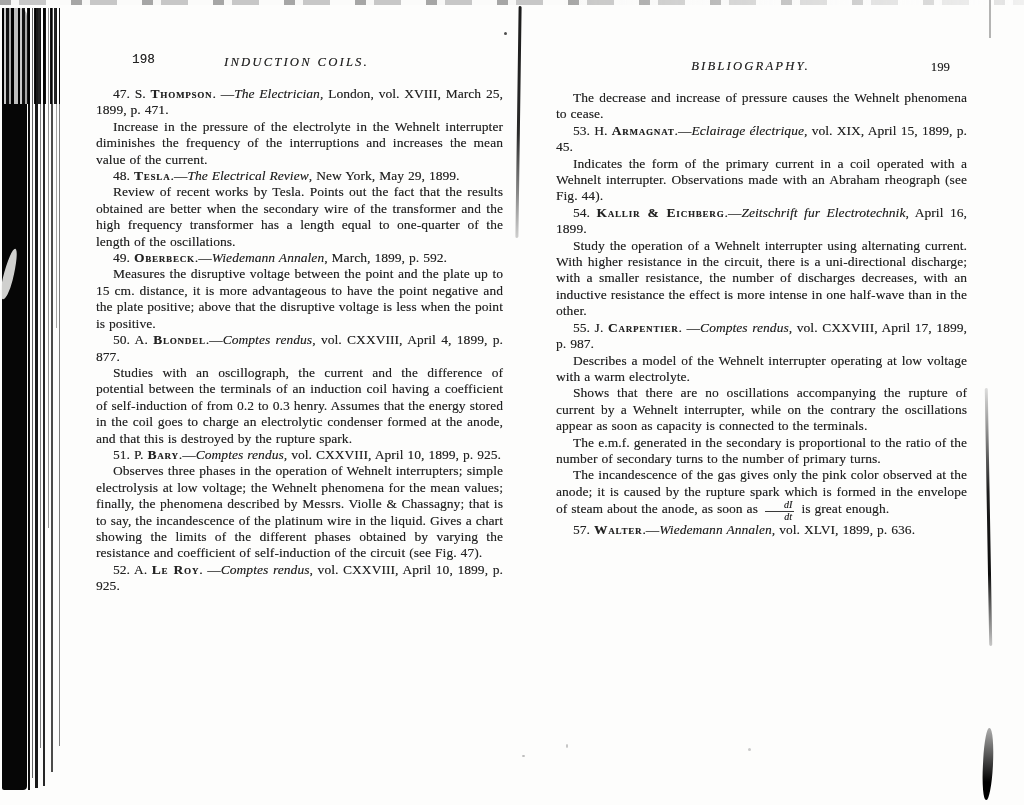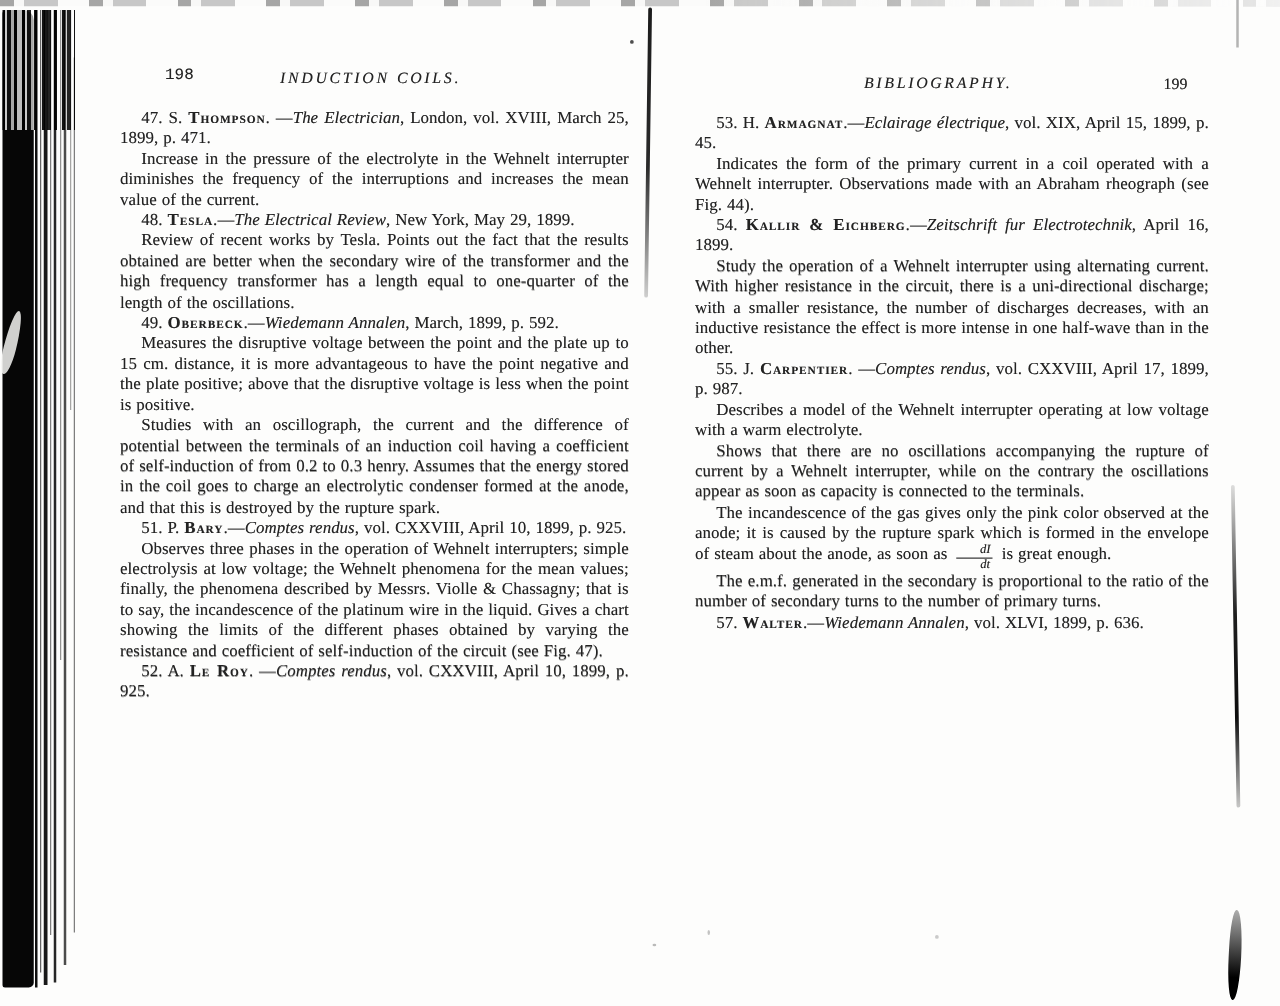--- a/index.html
+++ b/index.html
@@ -131,37 +131,39 @@
     <span class="page-number">198</span>
     <span class="running-head">INDUCTION COILS.</span>
   </div>
   <div class="page-body">
       <p class="para"><span class="run-plain">47. S. </span><span class="run-sc">Thompson</span><span class="run-plain">. —</span><span class="run-italic">The Electrician</span><span class="run-plain">, London, vol. XVIII, March 25, 1899, p. 471.</span></p>
       <p class="para"><span class="run-plain">Increase in the pressure of the electrolyte in the Wehnelt interrupter diminishes the frequency of the interruptions and increases the mean value of the current.</span></p>
       <p class="para"><span class="run-plain">48. </span><span class="run-sc">Tesla</span><span class="run-plain">.—</span><span class="run-bolditalic">The Electrical Review</span><span class="run-plain">, New York, May 29, 1899.</span></p>
       <p class="para"><span class="run-plain">Review of recent works by Tesla.  Points out the fact that the results obtained are better when the secondary wire of the transformer and the high frequency transformer has a length equal to one-quarter of the length of the oscillations.</span></p>
       <p class="para"><span class="run-plain">49. </span><span class="run-sc">Oberbeck</span><span class="run-plain">.—</span><span class="run-italic">Wiedemann Annalen</span><span class="run-plain">, March, 1899, p. 592.</span></p>
       <p class="para"><span class="run-plain">Measures the disruptive voltage between the point and the plate up to 15 cm. distance, it is more advantageous to have the point negative and the plate positive; above that the disruptive voltage is less when the point is positive.</span></p>
+      <p class="para"><span class="run-plain">50. A. </span><span class="run-sc">Blondel</span><span class="run-plain">.—</span><span class="run-italic">Comptes rendus</span><span class="run-plain">, vol. CXXVIII, April 4, 1899, p. 877.</span></p>
       <p class="para"><span class="run-plain">Studies with an oscillograph, the current and the difference of potential between the terminals of an induction coil having a coefficient of self-induction of from 0.2 to 0.3 henry.  Assumes that the energy stored in the coil goes to charge an electrolytic condenser formed at the anode, and that this is destroyed by the rupture spark.</span></p>
       <p class="para"><span class="run-plain">51. P. </span><span class="run-sc">Bary</span><span class="run-plain">.—</span><span class="run-italic">Comptes rendus</span><span class="run-plain">, vol. CXXVIII, April 10, 1899, p. 925.</span></p>
       <p class="para"><span class="run-plain">Observes three phases in the operation of Wehnelt interrupters; simple electrolysis at low voltage; the Wehnelt phenomena for the mean values; finally, the phenomena described by Messrs. Violle &amp; Chassagny; that is to say, the incandescence of the platinum wire in the liquid. Gives a chart showing the limits of the different phases obtained by varying the resistance and coefficient of self-induction of the circuit (see Fig. 47).</span></p>
       <p class="para"><span class="run-plain">52. A. </span><span class="run-sc">Le Roy</span><span class="run-plain">. —</span><span class="run-italic">Comptes rendus</span><span class="run-plain">, vol. CXXVIII, April 10, 1899, p. 925.</span></p>
     </div>
 </div>
 
 <div class="col" id="right-col">
   <div class="page-header">
     <span class="running-head">BIBLIOGRAPHY.</span>
     <span class="page-number">199</span>
   </div>
   <div class="page-body">
+      <p class="para"><span class="run-plain">The decrease and increase of pressure causes the Wehnelt phenomena to cease.</span></p>
       <p class="para"><span class="run-plain">53. H. </span><span class="run-sc">Armagnat</span><span class="run-plain">.—</span><span class="run-bolditalic">Eclairage électrique</span><span class="run-plain">, vol. XIX, April 15, 1899, p. 45.</span></p>
       <p class="para"><span class="run-plain">Indicates the form of the primary current in a coil operated with a Wehnelt interrupter.  Observations made with an Abraham rheograph (see Fig. 44).</span></p>
       <p class="para"><span class="run-plain">54. </span><span class="run-sc">Kallir &amp; Eichberg</span><span class="run-plain">.—</span><span class="run-bolditalic">Zeitschrift fur Electrotechnik</span><span class="run-plain">, April 16, 1899.</span></p>
       <p class="para"><span class="run-plain">Study the operation of a Wehnelt interrupter using alternating current.  With higher resistance in the circuit, there is a uni-directional discharge; with a smaller resistance, the number of discharges decreases, with an inductive resistance the effect is more intense in one half-wave than in the other.</span></p>
       <p class="para"><span class="run-plain">55. J. </span><span class="run-sc">Carpentier</span><span class="run-plain">. —</span><span class="run-italic">Comptes rendus</span><span class="run-plain">, vol. CXXVIII, April 17, 1899, p. 987.</span></p>
       <p class="para"><span class="run-plain">Describes a model of the Wehnelt interrupter operating at low voltage with a warm electrolyte.</span></p>
       <p class="para"><span class="run-plain">Shows that there are no oscillations accompanying the rupture of current by a Wehnelt interrupter, while on the contrary the oscillations appear as soon as capacity is connected to the terminals.</span></p>
+      <p class="para"><span class="run-plain">The e.m.f. generated in the secondary is proportional to the ratio of the number of secondary turns to the number of primary turns.</span></p>
       <p class="para"><span class="run-plain">The incandescence of the gas gives only the pink color observed at the anode; it is caused by the rupture spark which is formed in the envelope of steam about the anode, as soon as </span><span class="frac"><span class="frac-num">dI</span><span class="frac-den">dt</span></span><span class="run-plain"> is great enough.</span></p>
-      <p class="para"><span class="run-plain">The e.m.f. generated in the secondary is proportional to the ratio of the number of secondary turns to the number of primary turns.</span></p>
       <p class="para"><span class="run-plain">57. </span><span class="run-sc">Walter</span><span class="run-plain">.—</span><span class="run-italic">Wiedemann Annalen</span><span class="run-plain">, vol. XLVI, 1899, p. 636.</span></p>
     </div>
 </div>
 
 </body></html>

